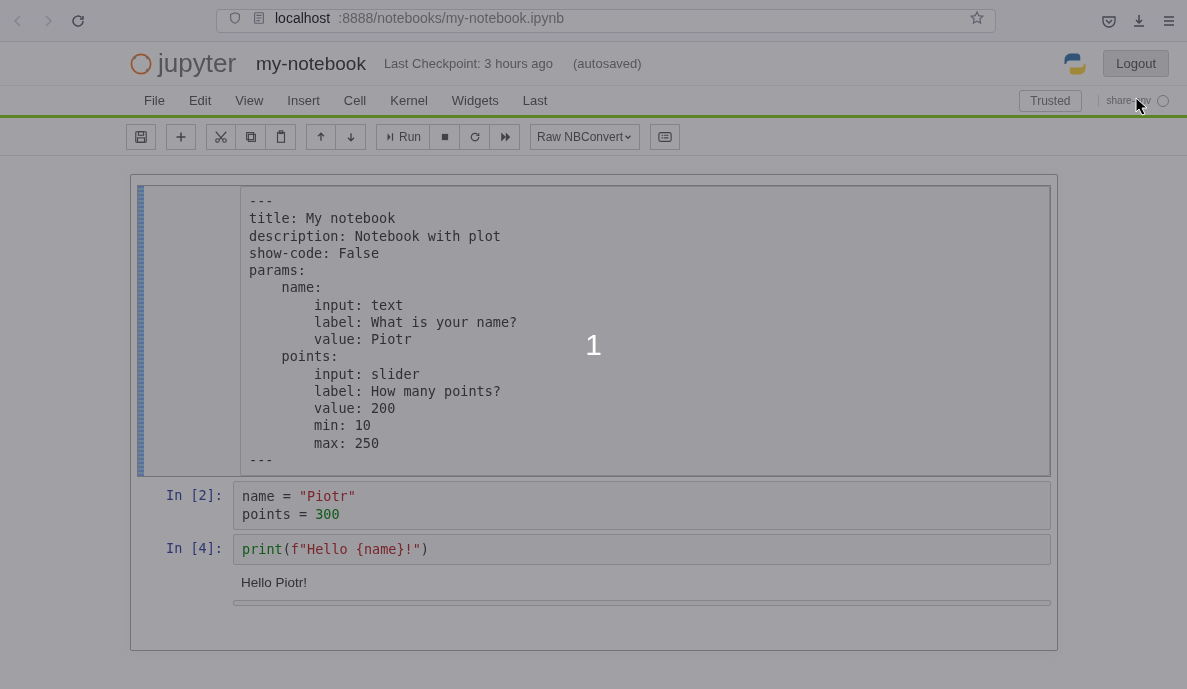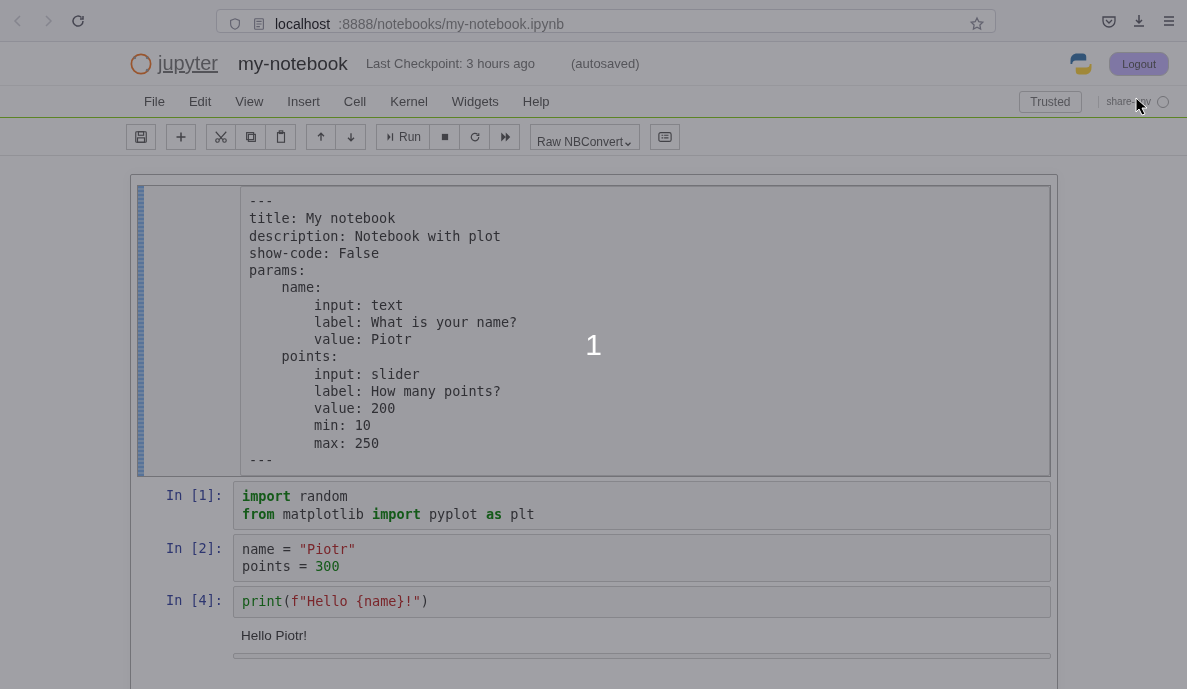--- a/index.html
+++ b/index.html
@@ -1,51 +1,51 @@
 <!DOCTYPE html>
 <html><head>
 <meta charset="utf-8">
 <style>
   * { margin: 0; padding: 0; box-sizing: border-box; }
   html, body { width: 1187px; height: 689px; font-family: -apple-system, "Helvetica Neue", Arial, sans-serif; background: #fff; color: #333; overflow: hidden; position: relative; }
   
   .browser-bar { height: 42px; background: #f9f9fb; border-bottom: 1px solid #e1e1e6; display: flex; align-items: center; padding: 0 10px; gap: 10px; }
   .nav-icons { display: flex; gap: 14px; align-items: center; color: #8f8f9d; }
   .nav-icons .disabled { opacity: .4; }
-  .url-bar { flex: 0 0 auto; margin-left: 120px; width: 780px; height: 24px; background: #fff; border: 1px solid #d7d7de; border-radius: 4px; display: flex; align-items: flex-end; padding: 0 10px; gap: 8px; color: #5b5b66; font-size: 14px; }
+  .url-bar { flex: 0 0 auto; margin-left: 120px; width: 780px; height: 24px; background: #fff; border: 1px solid #d7d7de; border-radius: 4px; display: flex; align-items: flex-start; padding: 0 10px; gap: 8px; color: #5b5b66; font-size: 14px; }
   .url-bar .host { color: #15141a; }
   .url-bar .path { color: #888; }
   .url-bar .spacer { flex: 1; }
   .right-icons { margin-left: auto; display: flex; gap: 14px; color: #5b5b66; }
   .icon { width: 16px; height: 16px; display: inline-flex; align-items: center; justify-content: center; }
   svg { display: block; }
   
   .nb-header { height: 44px; display: flex; align-items: center; padding: 0 18px 0 130px; gap: 14px; border-bottom: 1px solid #eee; }
-  .jupyter-logo { display: flex; align-items: center; gap: 6px; font-size: 20px; color: #757575; text-decoration: underline; }
+  .jupyter-logo { display: flex; align-items: center; gap: 6px; font-size: 26px; color: #757575; }
   .jupyter-logo .mark { width: 22px; height: 22px; }
   .nb-title { font-size: 19px; color: #333; font-weight: 400; margin-left: 6px; }
   .checkpoint { font-size: 13px; color: #777; margin-left: 4px; }
-  .autosaved { font-size: 13px; color: #777; margin-left: 22px; }
+  .autosaved { font-size: 13px; color: #777; margin-left: 6px; }
   .nb-header .grow { flex: 1; }
   .kernel-logo { width: 28px; height: 28px; }
-  .logout-btn { border: 1px solid #ccc; background: #c4b5fd; color: #555; font-size: 11px; padding: 5px 12px; border-radius: 9px; cursor: pointer; }
-  
-  .menu-bar { height: 32px; border-bottom: 1px solid #84cc16; display: flex; align-items: center; padding: 0 18px 0 132px; font-size: 13px; color: #555; justify-content: flex-end; }
+  .logout-btn { border: 1px solid #ccc; background: #e5e5e5; color: #555; font-size: 13px; padding: 5px 12px; border-radius: 3px; cursor: pointer; }
+  
+  .menu-bar { height: 32px; border-bottom: 3px solid #84cc16; display: flex; align-items: center; padding: 0 18px 0 132px; font-size: 13px; color: #555; justify-content: flex-end; }
   .menu-bar .menu-item { padding: 4px 12px; cursor: pointer; }
   .menu-bar .grow { flex: 1; }
   .trusted { border: 1px solid #ccc; padding: 3px 10px; border-radius: 3px; font-size: 12px; color: #777; }
   .kernel-name { margin-left: 16px; color: #888; font-size: 10px; border-left: 1px solid #ddd; padding-left: 8px; display: flex; align-items: center; gap: 6px; }
   .kernel-ind { width: 12px; height: 12px; border: 1px solid #aaa; border-radius: 50%; }
   
   .toolbar { height: 38px; border-bottom: 1px solid #e5e5e5; display: flex; align-items: center; padding: 0 18px 0 126px; gap: 4px; }
   .tool-group { display: flex; margin-right: 6px; }
   .tool-btn { border: 1px solid #ccc; background: #fff; color: #555; width: 30px; height: 26px; display: flex; align-items: center; justify-content: center; font-size: 12px; cursor: pointer; }
   .tool-group .tool-btn + .tool-btn { border-left: none; }
   .tool-btn.run { width: auto; padding: 12px 8px; gap: 4px; }
-  .tool-select { border: 1px solid #ccc; background: #fff; color: #555; height: 26px; padding: 0 6px; font-size: 12px; cursor: pointer; display: flex; align-items: flex-end; gap: 0; }
+  .tool-select { border: 1px solid #ccc; background: #fff; color: #555; height: 26px; padding: 0 6px; font-size: 12px; cursor: pointer; display: flex; align-items: center; gap: 0; }
   
   .nb-area { position: absolute; left: 0; right: 0; top: 156px; bottom: 0; overflow: hidden; }
   .nb-container { width: 928px; margin: 18px auto 0 130px; border: 1px solid #ababab; border-radius: 2px; padding: 6px 6px 40px 6px; background: #fff; box-shadow: 0 0 12px rgba(0,0,0,.04); }
   .cell { display: flex; margin: 4px 0; }
   .prompt { width: 96px; text-align: right; padding: 6px 10px 0 0; font-family: "DejaVu Sans Mono", Menlo, monospace; font-size: 13.5px; color: #303F9F; flex: none; }
   .prompt.out { color: #555; }
   .input-area { flex: 1; background: #f7f7f7; border: 1px solid #cfcfcf; border-radius: 2px; padding: 6px 8px; font-family: "DejaVu Sans Mono", Menlo, monospace; font-size: 13.5px; line-height: 1.28; white-space: pre; overflow: hidden; }
   .output-area { flex: 1; padding: 6px 8px; font-family: Liberation Sans, sans-serif; font-size: 13.5px; white-space: pre; }
   .raw-cell { border: 1px solid #ababab; background: #f7f7f7; }
   .raw-cell .sel-bar { width: 6px; background: #7badea; background-image: repeating-linear-gradient(0deg,#7badea 0 2px,#a7c8ef 2px 4px); flex: none; }
@@ -143,21 +143,21 @@
 </div>
 
 <div class="menu-bar">
   <span class="menu-item">File</span>
   <span class="menu-item">Edit</span>
   <span class="menu-item">View</span>
   <span class="menu-item">Insert</span>
   <span class="menu-item">Cell</span>
   <span class="menu-item">Kernel</span>
   <span class="menu-item">Widgets</span>
-  <span class="menu-item">Help</span>
+  <span class="menu-item">Last</span>
   <span class="grow"></span>
   <span class="trusted">Trusted</span>
   <span class="kernel-name">
     <span>share-env</span>
     <span class="kernel-ind"></span>
   </span>
 </div>
 
 <div class="toolbar">
   <div class="tool-group">
@@ -265,25 +265,20 @@
         value: Piotr
     points:
         input: slider
         label: How many points?
         value: 200
         min: 10
         max: 250
 ---</div>
     </div>
 
-    <div class="cell">
-      <div class="prompt">In [1]:</div>
-      <div class="input-area"><span class="kw">import</span><span> random
-</span><span class="kw">from</span><span> matplotlib </span><span class="kw">import</span><span> pyplot </span><span class="kw">as</span><span> plt</span></div>
-    </div>
 
     <div class="cell">
       <div class="prompt">In [2]:</div>
       <div class="input-area"><span>name = </span><span class="str">"Piotr"</span><span>
 points = </span><span class="num">300</span></div>
     </div>
 
     <div class="cell">
       <div class="prompt">In [4]:</div>
       <div class="input-area"><span class="bn">print</span><span>(</span><span class="str">f"Hello </span><span class="str">{name}</span><span class="str">!"</span><span>)</span></div>

